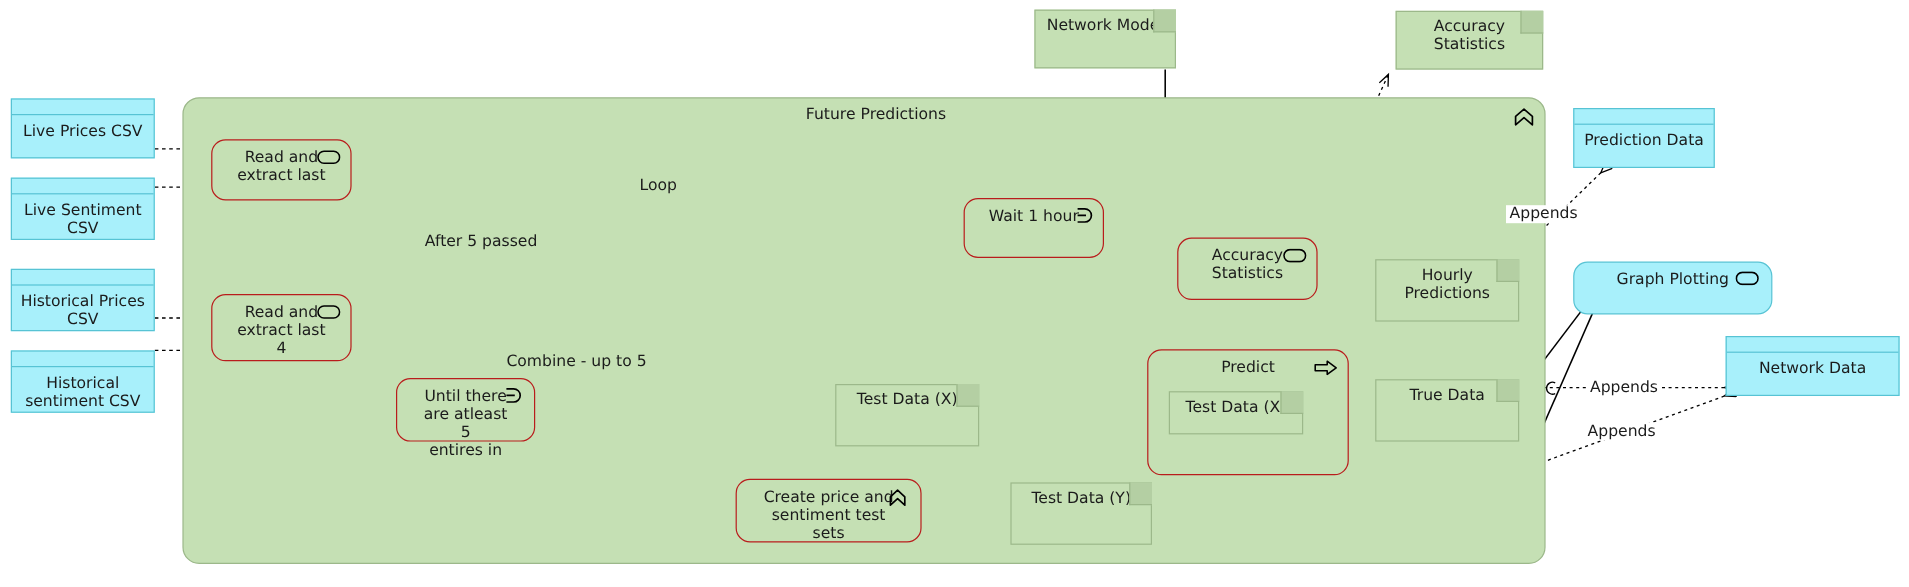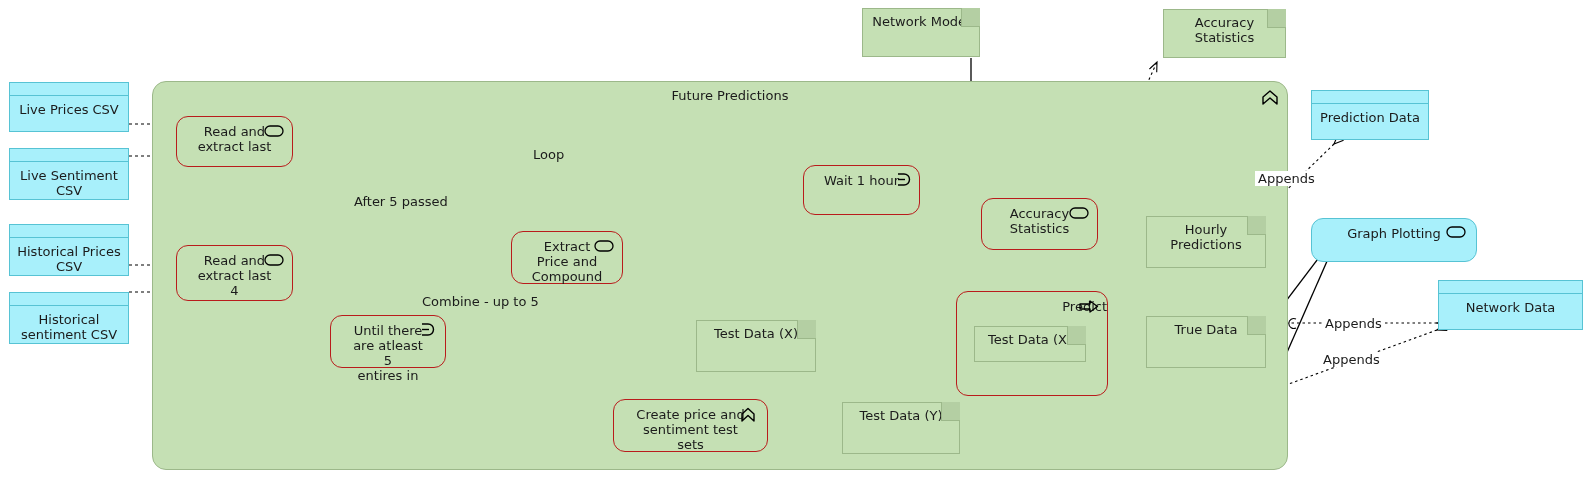--- a/index.html
+++ b/index.html
@@ -247,28 +247,20 @@
   <div class="node action" style="left:330px; top:315px; width:116px; height:53px;">
     <span class="action-label">Until there
 are atleast 5
 entires in</span>
     <svg class="nicon" style="right:8px; top:7px;" width="18" height="13" viewBox="0 0 18 13">
       <path d="M3,1 L9,1 A5.5,5.5 0 0,1 9,12 L3,12" fill="none" stroke="#000" stroke-width="1.4"></path>
       <path d="M3,6.5 L10,6.5" stroke="#000" stroke-width="1.4"></path>
     </svg>
   </div>
 
-  <div class="node action" style="left:511px; top:231px; width:112px; height:53px;">
-    <span class="action-label">Extract
-Price and
-Compound</span>
-    <svg class="nicon" style="right:8px; top:8px;" width="20" height="12" viewBox="0 0 20 12">
-      <rect x="1" y="1" width="18" height="10" rx="5" ry="5" fill="none" stroke="#000" stroke-width="1.3"></rect>
-    </svg>
-  </div>
 
   <div class="node action" style="left:803px; top:140px; width:117px; height:50px;margin-top:25px;">
     <span class="action-label">Wait 1 hour</span>
     <svg class="nicon" style="right:6px; top:7px;" width="18" height="13" viewBox="0 0 18 13">
       <path d="M3,1 L9,1 A5.5,5.5 0 0,1 9,12 L3,12" fill="none" stroke="#000" stroke-width="1.4"></path>
       <path d="M3,6.5 L10,6.5" stroke="#000" stroke-width="1.4"></path>
     </svg>
   </div>
 
   <div class="node action" style="left:613px; top:399px; width:155px; height:53px;">
@@ -280,21 +272,21 @@
   </div>
 
   <div class="node action" style="left:981px; top:198px; width:117px; height:52px;">
     <span class="action-label">Accuracy
 Statistics</span>
     <svg class="nicon" style="right:8px; top:8px;" width="20" height="12" viewBox="0 0 20 12">
       <rect x="1" y="1" width="18" height="10" rx="5" ry="5" fill="none" stroke="#000" stroke-width="1.3"></rect>
     </svg>
   </div>
 
-  <div class="node action" style="left:956px; top:291px; width:152px; height:105px;justify-content:flex-end;">
+  <div class="node action" style="left:956px; top:291px; width:168px; height:105px;">
     <span class="action-label" style="padding:0;">Predict</span>
     <svg class="nicon" style="right:8px; top:8px;" width="20" height="13" viewBox="0 0 20 13">
       <path d="M1,4 L11,4 L11,1 L18.5,6.5 L11,12 L11,9 L1,9 Z" fill="none" stroke="#000" stroke-width="1.3" stroke-linejoin="round"></path>
     </svg>
   </div>
 
   <div class="note" style="left:974px; top:326px; width:112px; height:36px;">
     <span class="note-label">Test Data (X)</span>
     <span class="fold"></span>
   </div>

